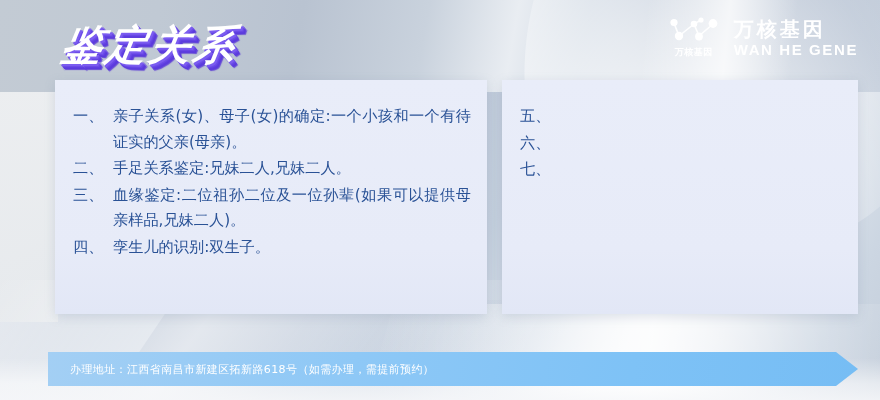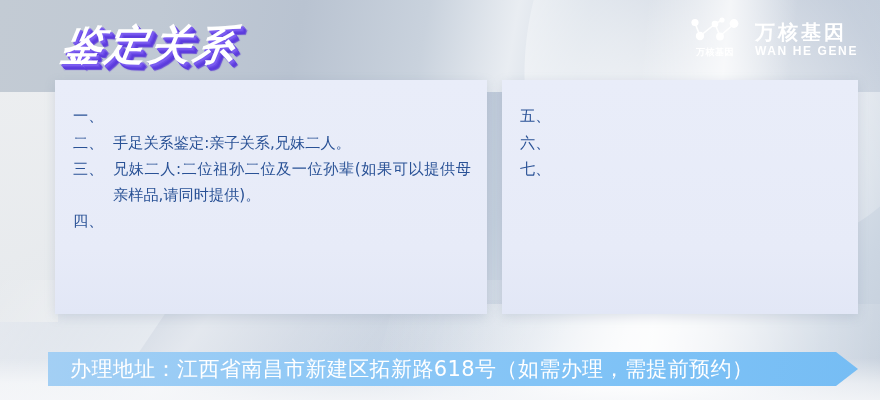--- a/index.html
+++ b/index.html
@@ -153,21 +153,21 @@
 
   .brand-cn {
     font-size: 20px;
     font-weight: bold;
     color: #ffffff;
     letter-spacing: 3px;
     line-height: 1.05;
   }
 
   .brand-en {
-    font-size: 12px;
+    font-size: 15px;
     font-weight: bold;
     color: #ffffff;
     letter-spacing: 1.6px;
     line-height: 1;
   }
 
   
   .card {
     position: absolute;
     top: 80px;
@@ -222,21 +222,21 @@
   }
 
   .addr-text {
     position: absolute;
     left: 22px;
     top: 0;
     height: 34px;
     display: flex;
     align-items: center;
     color: #ffffff;
-    font-size: 21px;
+    font-size: 11px;
     letter-spacing: 0.4px;
     font-family: "DejaVu Sans", "Liberation Sans", sans-serif;
     white-space: nowrap;
   }
 </style>
 </head>
 <body>
 
 <div id="poster">
 
@@ -282,34 +282,36 @@
       </div>
 
     </div>
   </div>
 
   <div class="card card-left">
     <div class="card-inner">
 
       <div class="item">
         <span class="item-num">一、</span>
+        <span class="item-text">亲子关系(女)、母子(女)的确定:一个小孩和一个有待证实的父亲(母亲)。</span>
       </div>
 
       <div class="item">
         <span class="item-num">二、</span>
-        <span class="item-text">手足关系鉴定:亲子关系,兄妹二人。</span>
+        <span class="item-text">手足关系鉴定:兄妹二人,兄妹二人。</span>
       </div>
 
       <div class="item">
         <span class="item-num">三、</span>
-        <span class="item-text">兄妹二人:二位祖孙二位及一位孙辈(如果可以提供母亲样品,请同时提供)。</span>
+        <span class="item-text">血缘鉴定:二位祖孙二位及一位孙辈(如果可以提供母亲样品,兄妹二人)。</span>
       </div>
 
       <div class="item">
         <span class="item-num">四、</span>
+        <span class="item-text">孪生儿的识别:双生子。</span>
       </div>
 
     </div>
   </div>
 
   <div class="card card-right">
     <div class="card-inner">
 
       <div class="item">
         <span class="item-num">五、</span>

